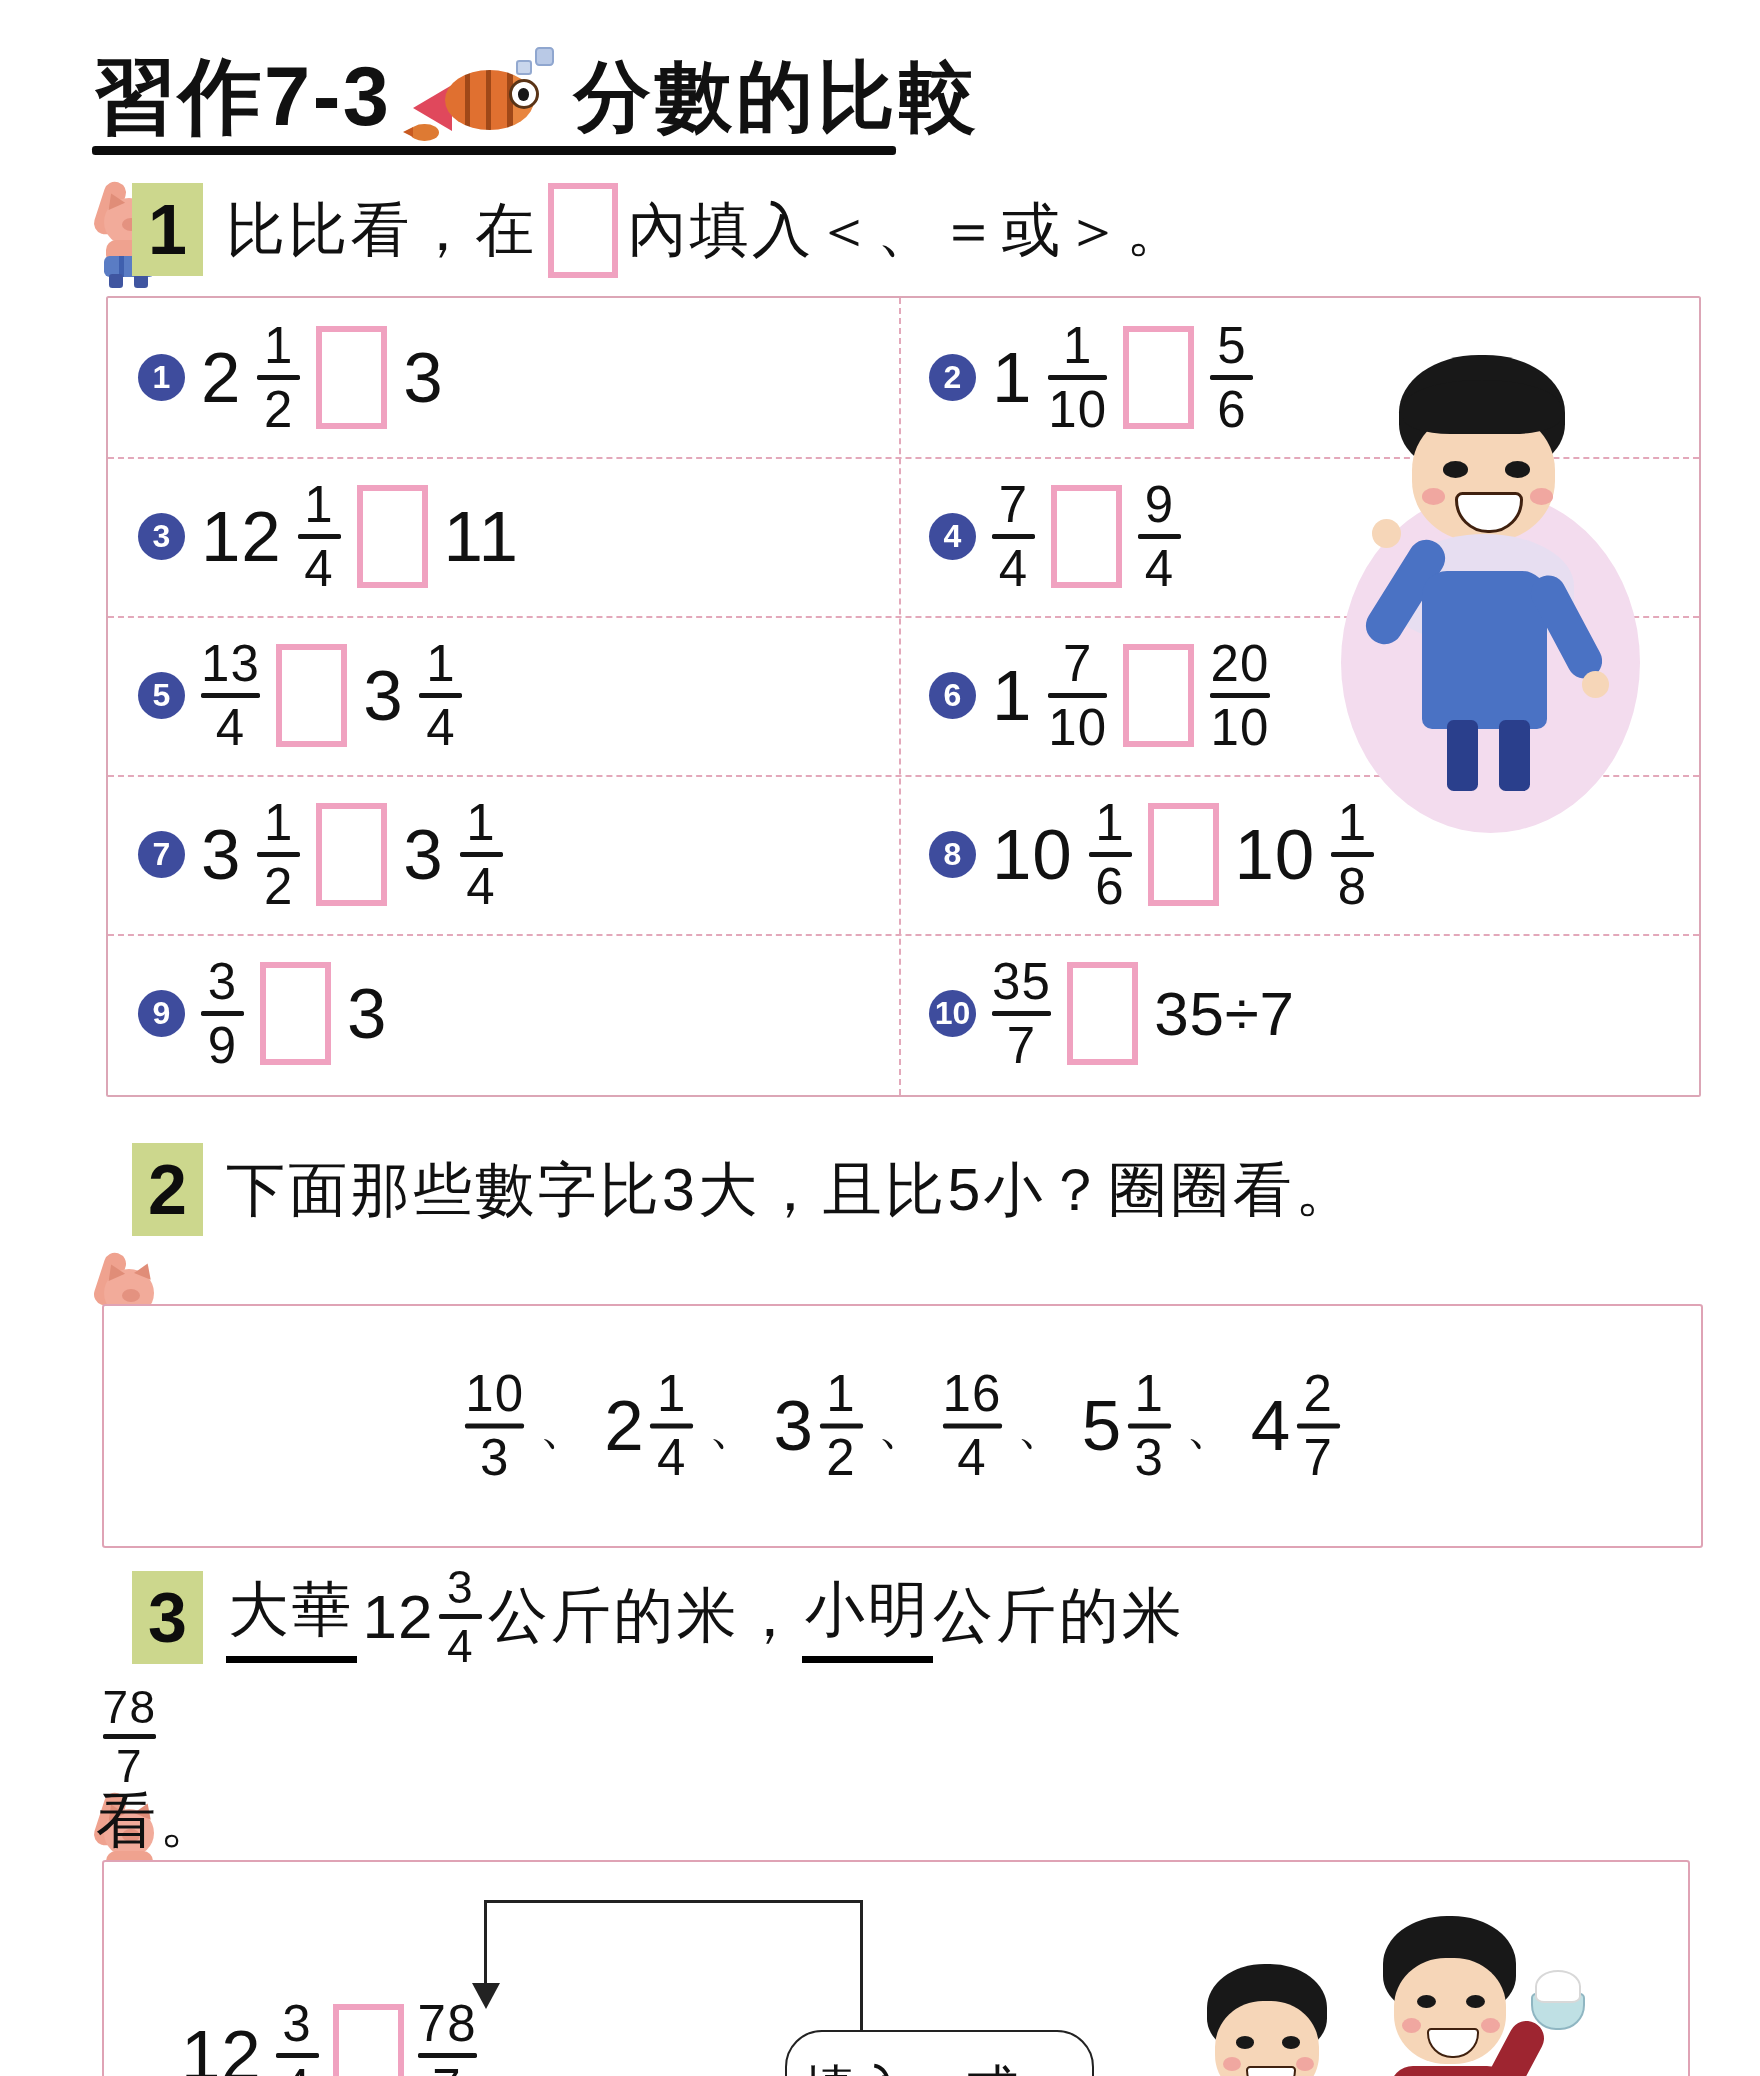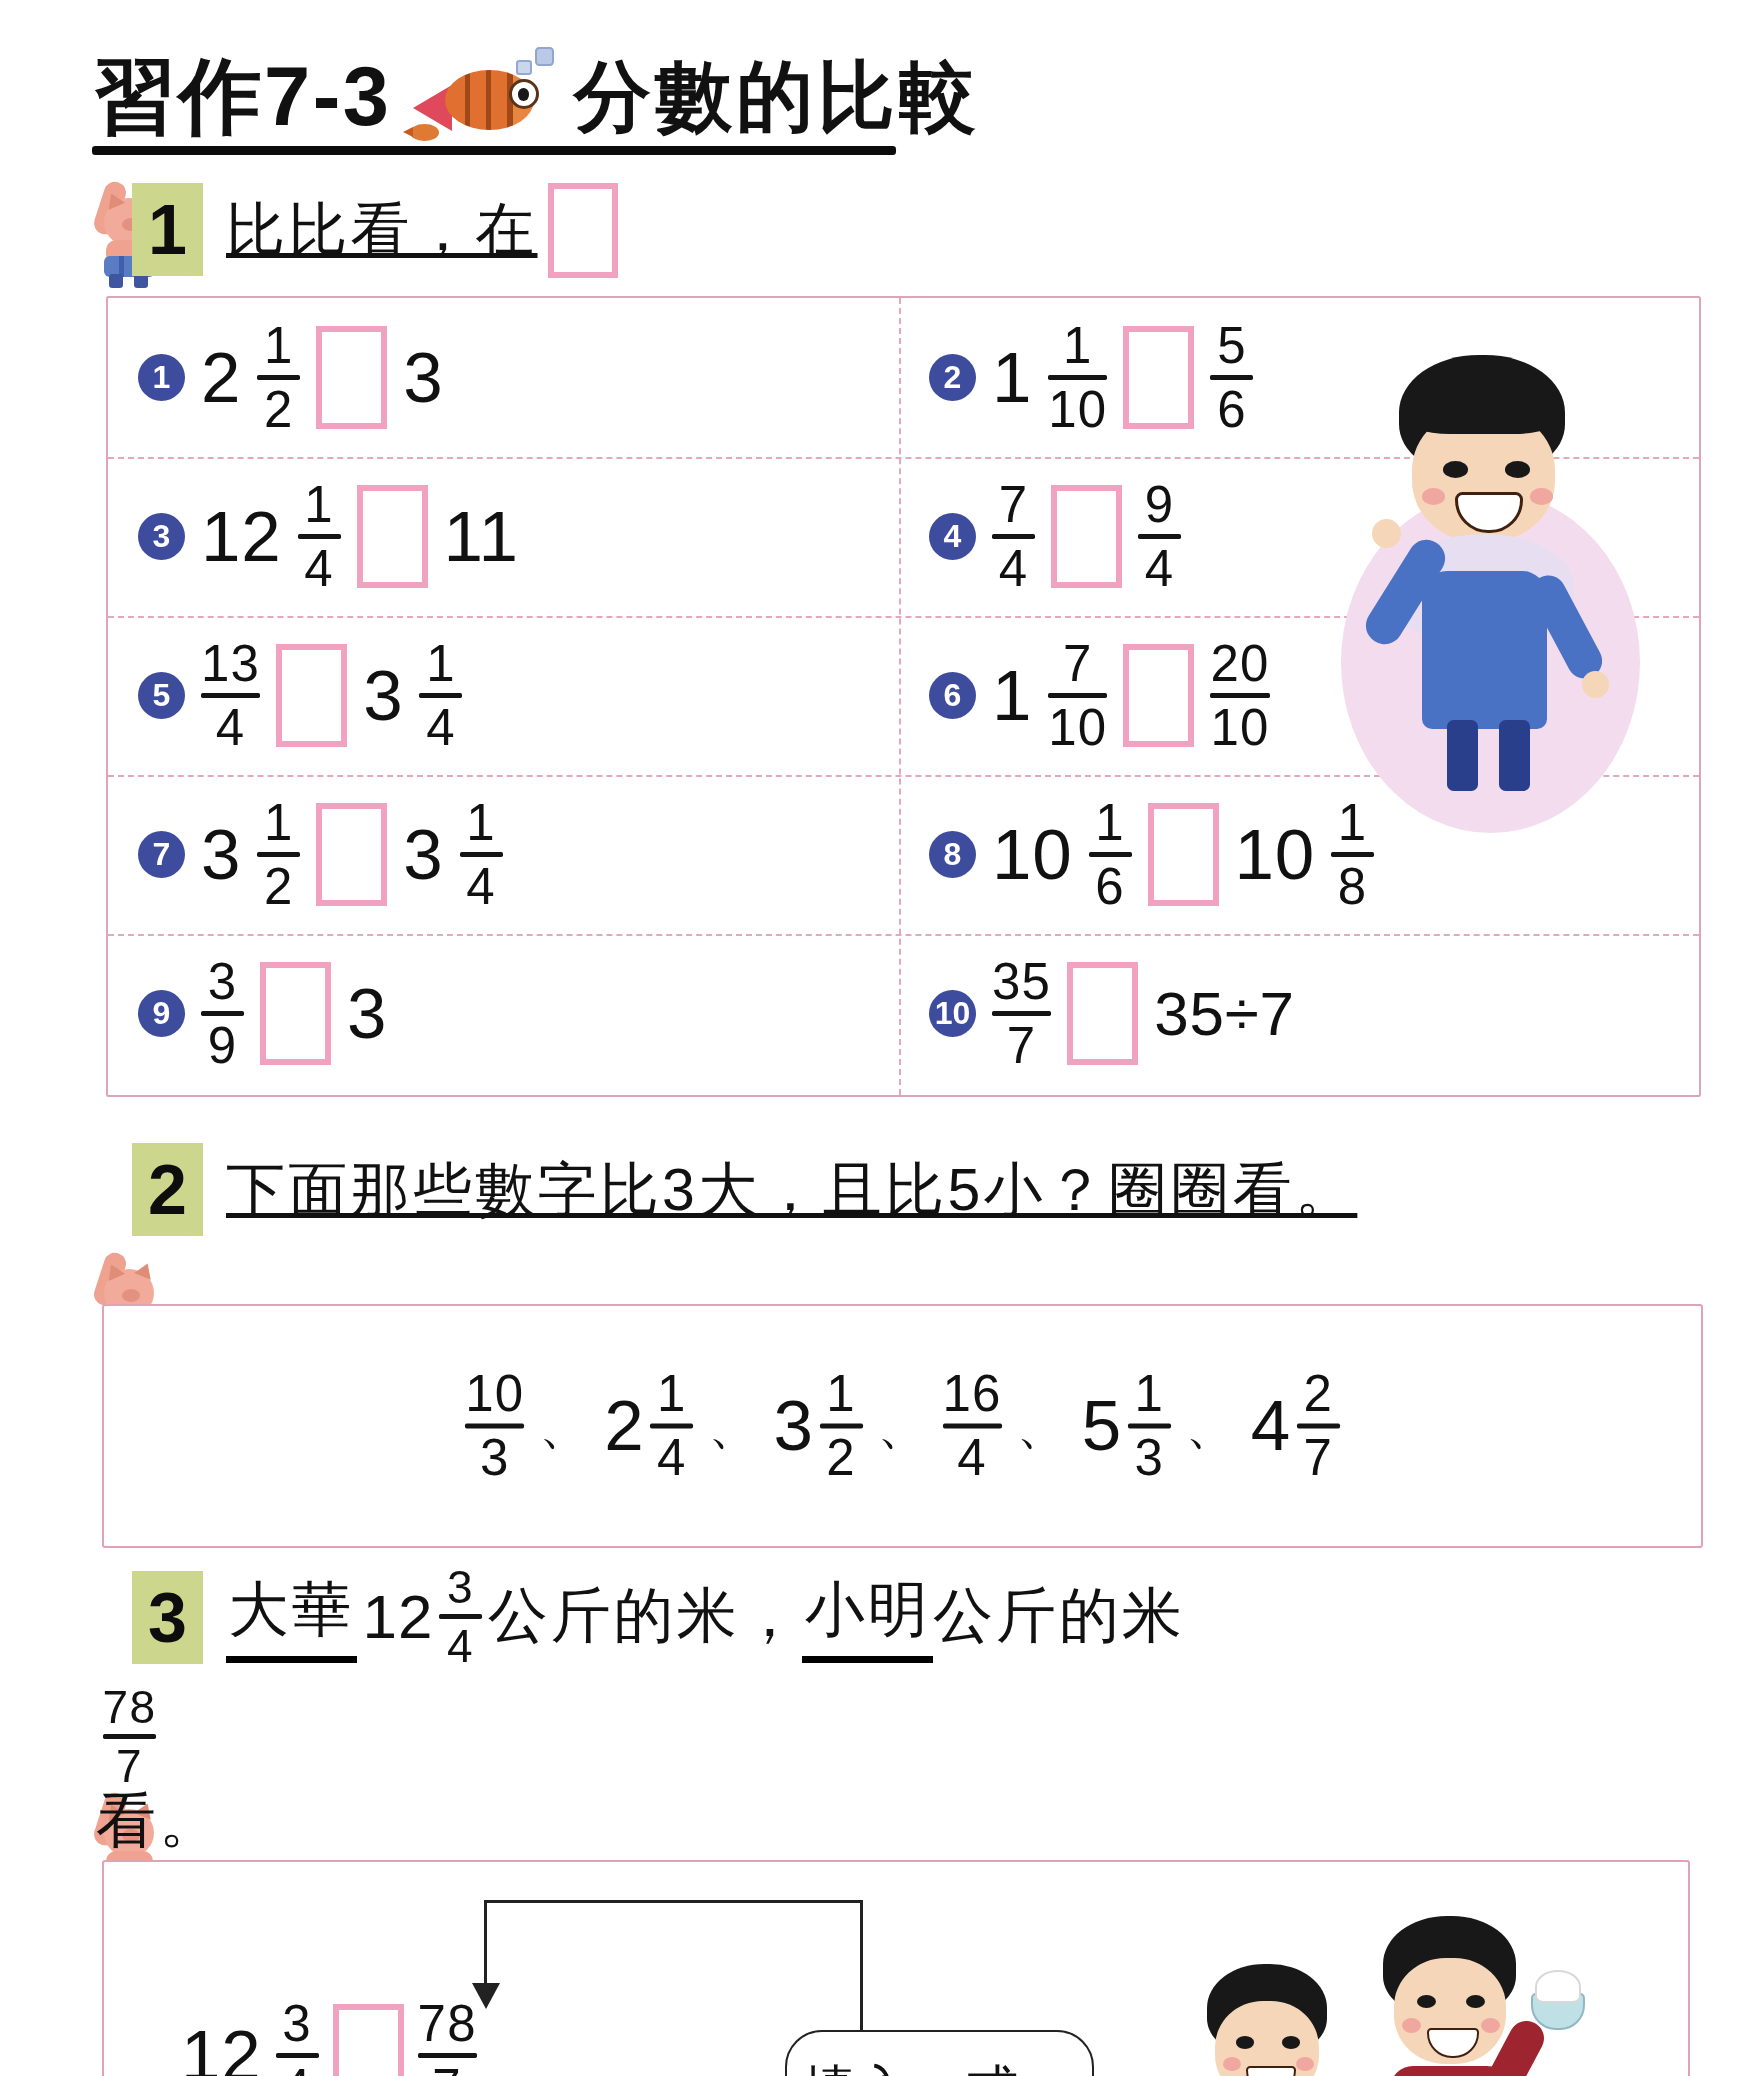--- a/index.html
+++ b/index.html
@@ -34,21 +34,21 @@
   .pig .snout{position:absolute;left:31px;top:40px;width:18px;height:13.3px;background:#e49280;border-radius:50%;}
   .pig .body{position:absolute;left:15px;top:62px;width:47px;height:25px;background:#efa28f;border-radius:10px;}
   .pig .pants{position:absolute;left:12.5px;top:78px;width:51px;height:21px;background:#5a7cc4;border-radius:5.8px;
        background-image:linear-gradient(90deg,#5a7cc4 0 30%,#3f5fae 30% 40%,#5a7cc4 40% 60%,#3f5fae 60% 70%,#5a7cc4 70% 100%);}
   .pig .leg1{position:absolute;left:18px;top:96px;width:14px;height:14px;background:#3f55a0;border-radius:3.3px;}
   .pig .leg2{position:absolute;left:43px;top:96px;width:14px;height:14px;background:#3f55a0;border-radius:3.3px;}
 
   
   .secnum{width:71px;height:93px;background:#ccd78d;display:flex;align-items:center;justify-content:center;
           font-size:70px;font-weight:bold;color:#0d0d0d;flex:none;}
-  .sectext{display:flex;align-items:center;font-size:59px;letter-spacing:3.3px;line-height:1.25;white-space:nowrap;text-decoration:underline;}
+  .sectext{display:flex;align-items:center;font-size:59px;letter-spacing:3.3px;line-height:1.25;white-space:nowrap;}
 
   
   .abox{width:59px;height:91px;border:6.6px solid #f0a2c0;background:#fff;flex:none;}
   .abox.small{width:58px;height:83px;margin:0 10px;}
   .fr{display:inline-flex;flex-direction:column;align-items:center;flex:none;}
   .fr .n,.fr .d{font-size:51px;line-height:1.05;letter-spacing:1.2px;}
   .fr .b{align-self:stretch;height:5px;background:#141414;margin:2.5px 0;min-width:43px;border-radius:1.7px;}
   .whole{font-size:71px;line-height:1;letter-spacing:0.8px;}
   .expr{display:flex;align-items:center;gap:14px;}
 
@@ -135,20 +135,21 @@
       <i class="snout"></i>
       <i class="body"></i>
       <i class="pants"></i>
       <i class="leg1"></i>
       <i class="leg2"></i>
   </div>
   <div class="abs secnum" style="left:132px;top:183px;">1</div>
   <div class="abs sectext" style="left:226px;top:183px;height:95px;">
     <span>比比看，在</span>
     <span class="abox small"></span>
+    <span>內填入＜、＝或＞。</span>
   </div>
 
   <div class="tbl">
     <div class="vline"></div>
     <div class="hline" style="top:159px;"></div>
     <div class="hline" style="top:318px;"></div>
     <div class="hline" style="top:477px;"></div>
     <div class="hline" style="top:636px;"></div>
 
     <div class="cell" style="left:0;top:0;">

